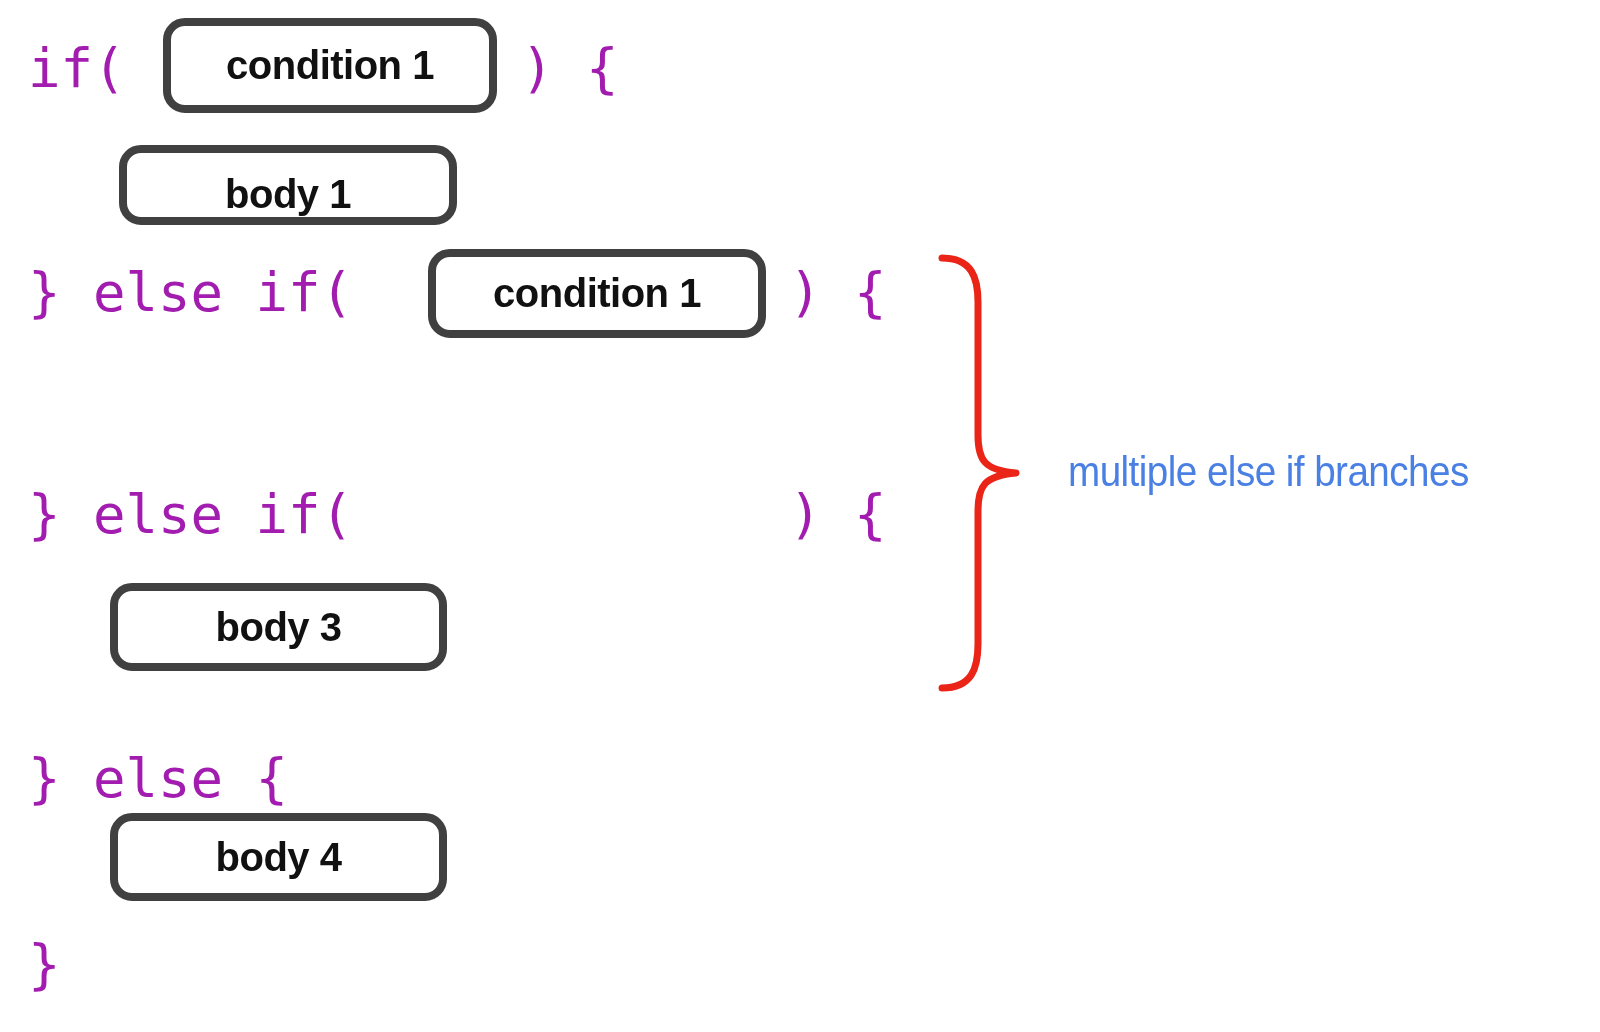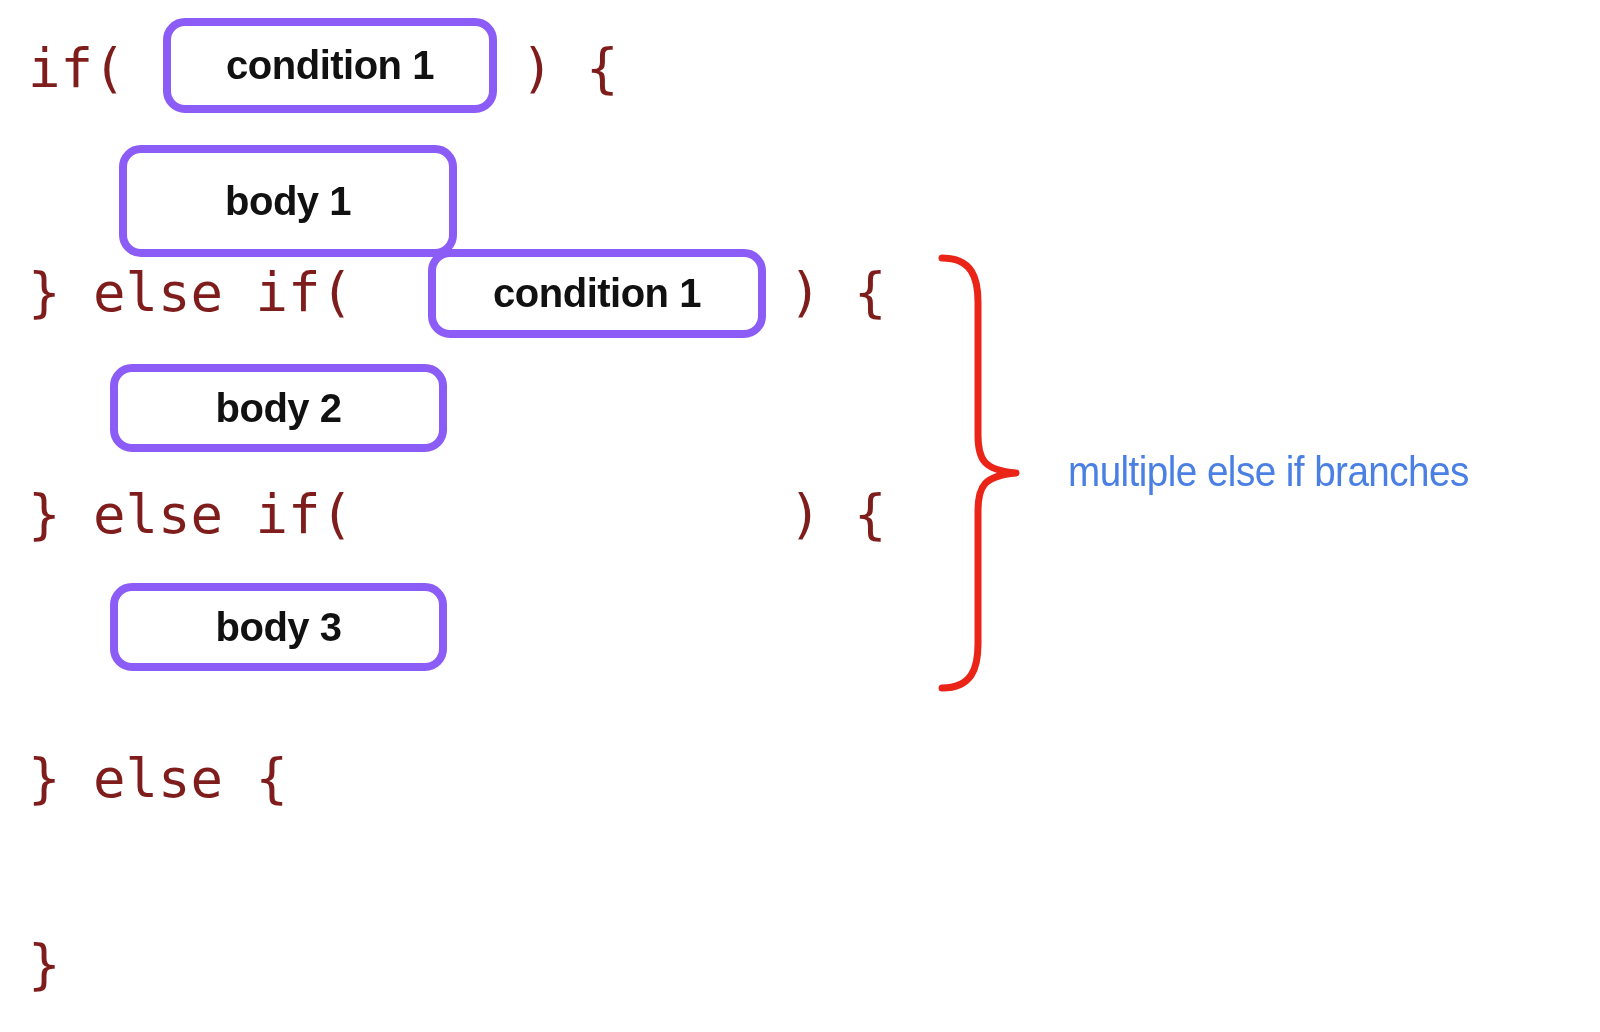--- a/index.html
+++ b/index.html
@@ -15,31 +15,31 @@
     overflow: hidden;
     font-family: "Liberation Sans", sans-serif;
   }
 
   
   .code {
     position: absolute;
     font-family: "DejaVu Sans Mono", "Liberation Mono", monospace;
     font-size: 54px;
     line-height: 1;
-    color: #7f1d1d;
+    color: #a21caf;
     white-space: pre;
     letter-spacing: 0px;
     font-weight: 400;
   }
 
   
   .box {
     position: absolute;
     box-sizing: border-box;
-    border: 8px solid #8b5cf6;
+    border: 8px solid #404040;
     border-radius: 22px;
     background: #ffffff;
     display: flex;
     align-items: center;
     justify-content: center;
   }
   .box .box-label {
     font-family: "Liberation Sans", sans-serif;
     font-size: 40px;
     font-weight: 700;
@@ -77,47 +77,47 @@
 <div id="canvas">
 
   <div class="code" style="left:28px; top:42px;">if(</div>
 
   <div class="box" style="left:163px; top:18px; width:334px; height:95px;">
     <span class="box-label">condition 1</span>
   </div>
 
   <div class="code" style="left:521px; top:42px;">) {</div>
 
-  <div class="box" style="left:119px; top:145px; width:338px; height:112px;">
+  <div class="box" style="left:119px; top:145px; width:338px; height:80px;align-items:flex-end;">
     <span class="box-label">body 1</span>
   </div>
 
   <div class="code" style="left:28px; top:266px;">} else if(</div>
 
   <div class="box" style="left:428px; top:249px; width:338px; height:89px;">
     <span class="box-label">condition 1</span>
   </div>
 
   <div class="code" style="left:789px; top:266px;">) {</div>
 
-  <div class="box" style="left:110px; top:364px; width:337px; height:88px;">
-    <span class="box-label">body 2</span>
-  </div>
 
   <div class="code" style="left:28px; top:488px;">} else if(</div>
 
 
   <div class="code" style="left:789px; top:488px;">) {</div>
 
   <div class="box" style="left:110px; top:583px; width:337px; height:88px;">
     <span class="box-label">body 3</span>
   </div>
 
   <div class="code" style="left:28px; top:752px;">} else {</div>
 
+  <div class="box" style="left:110px; top:813px; width:337px; height:88px;">
+    <span class="box-label">body 4</span>
+  </div>
 
   <div class="code" style="left:28px; top:938px;">}</div>
 
   <svg id="brace-svg" viewBox="0 0 140 470">
     <path d="M 22,18
              C 52,18 58,38 58,62
              L 58,195
              C 58,220 64,230 96,233
              C 64,236 58,246 58,271
              L 58,404

